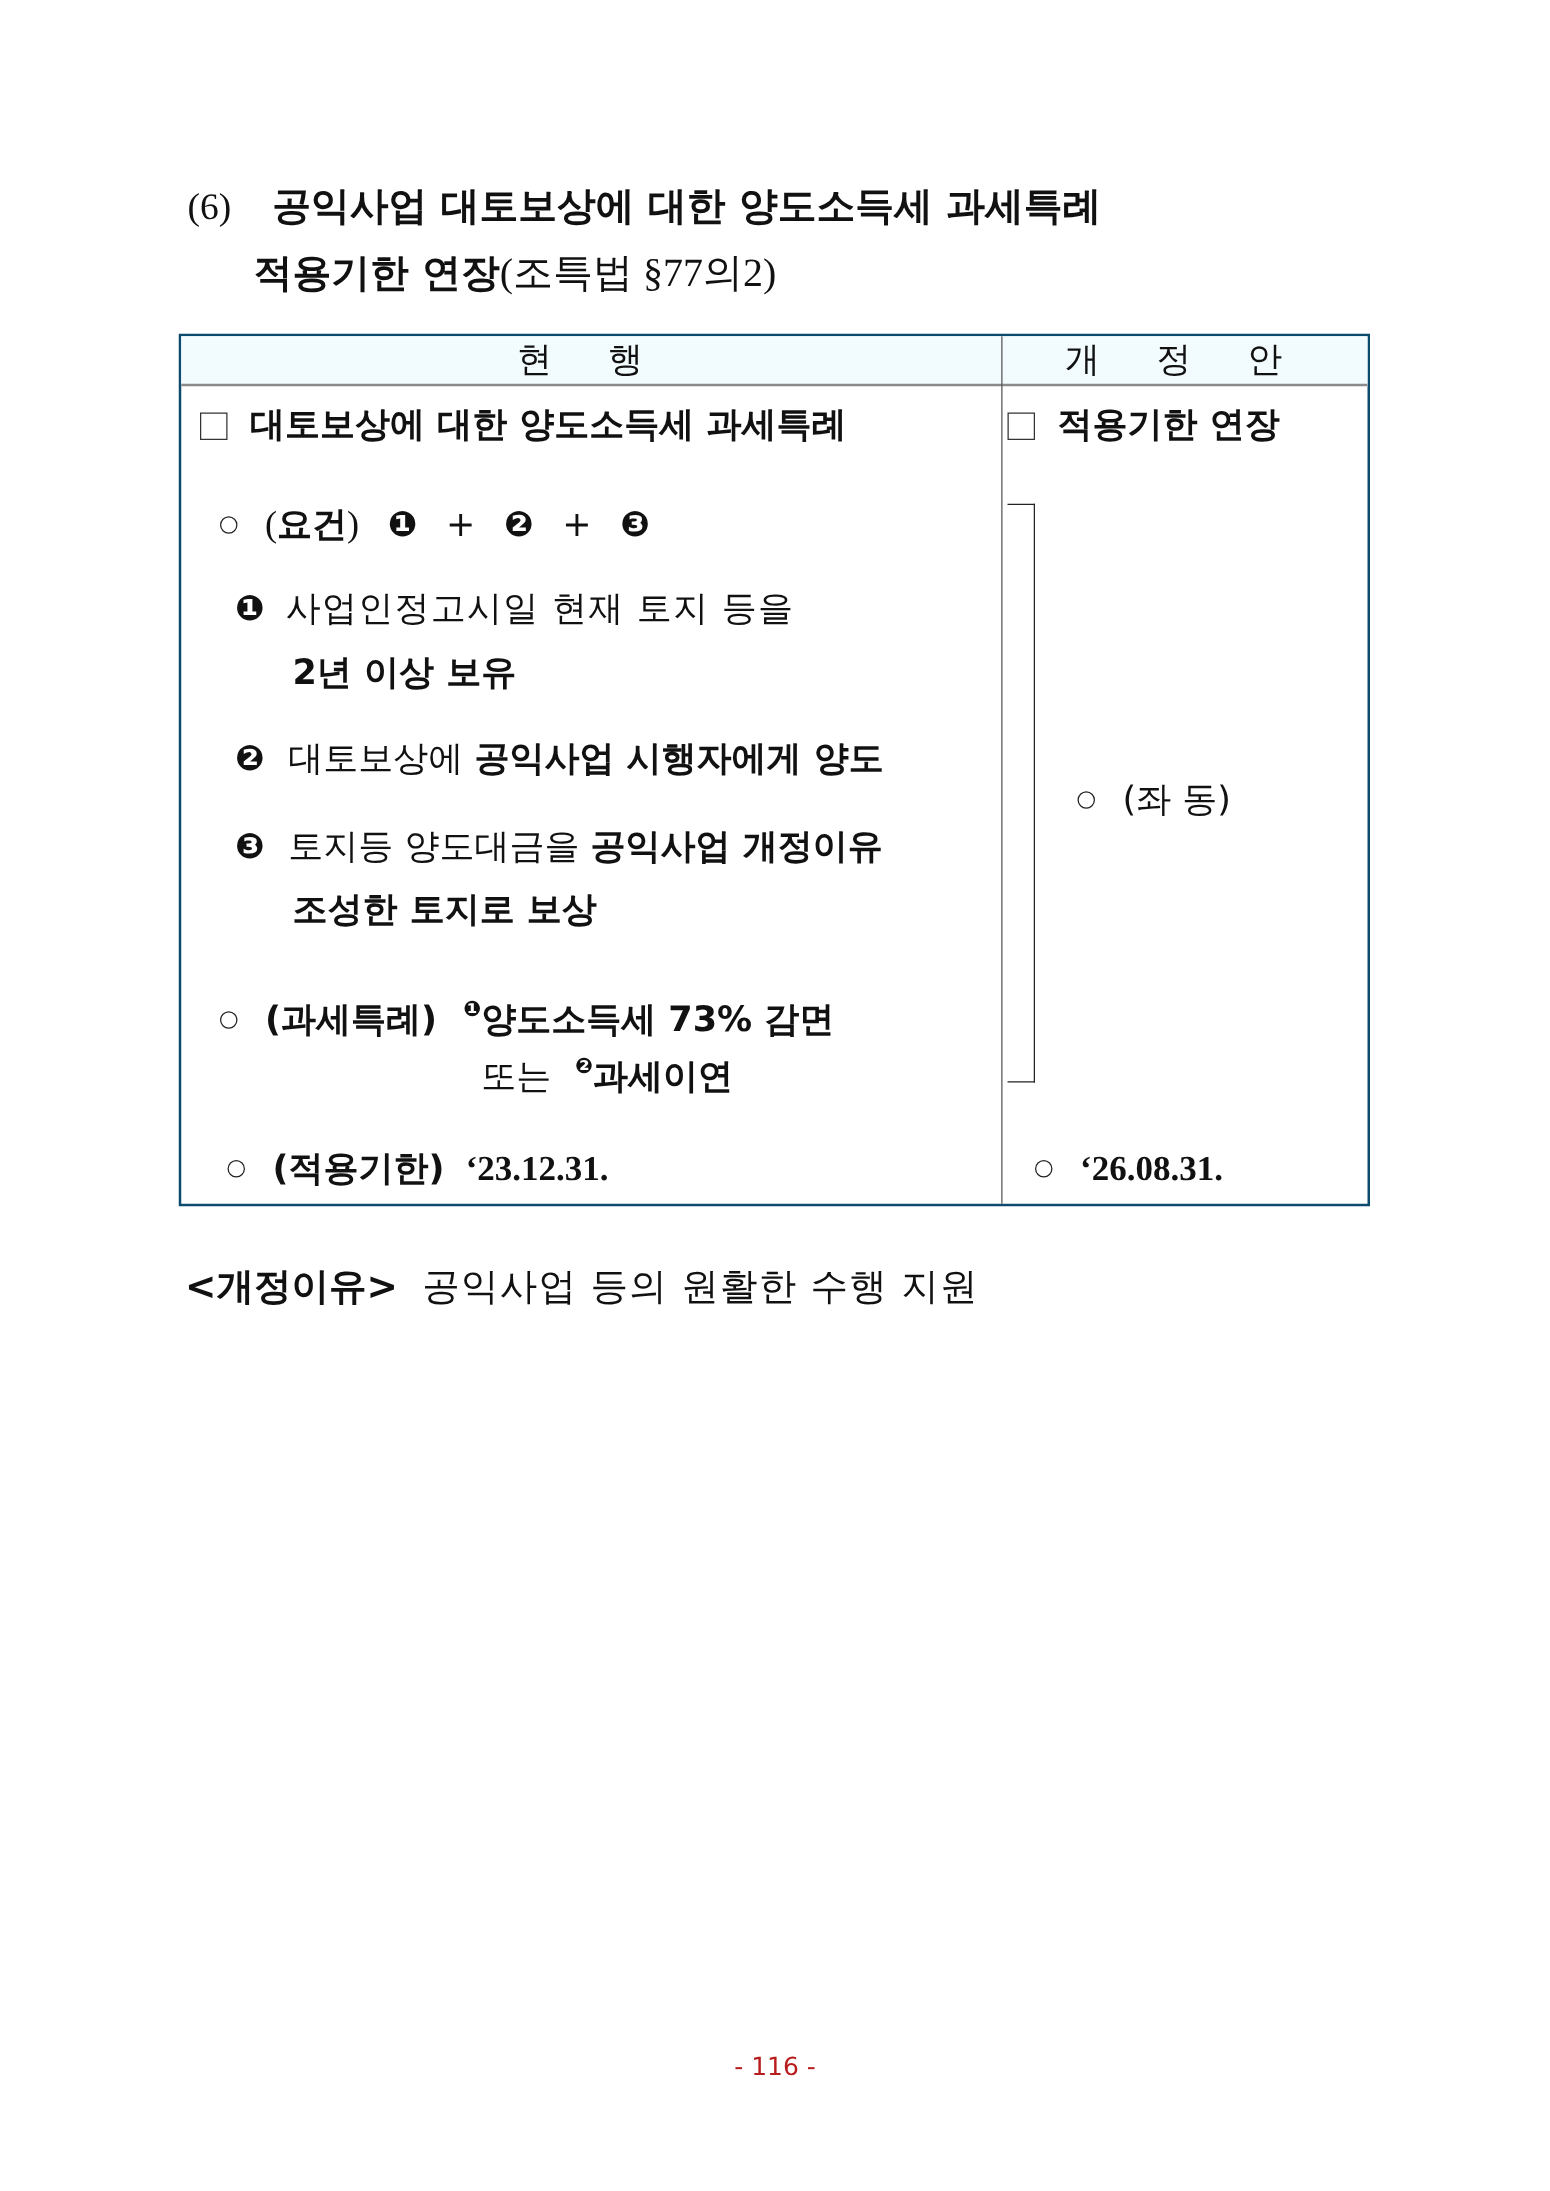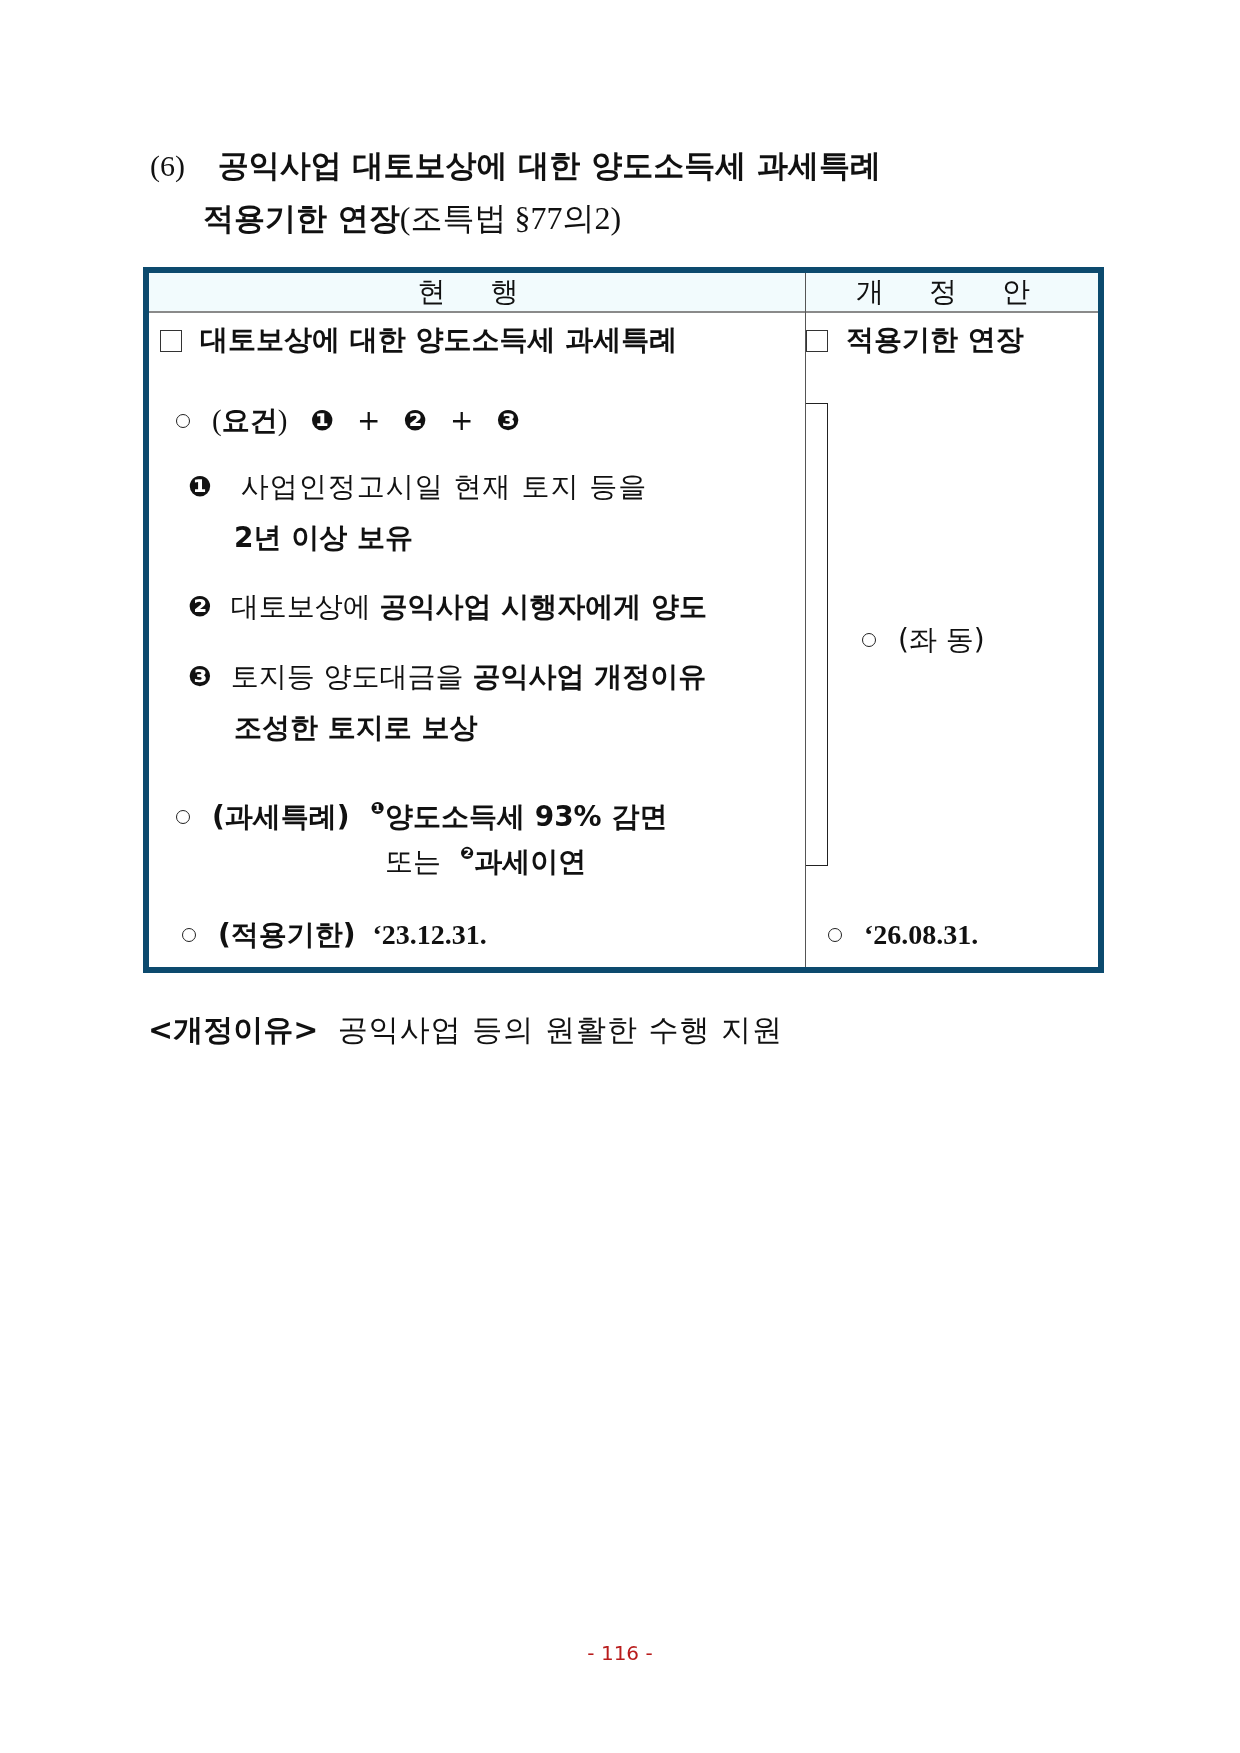--- a/index.html
+++ b/index.html
@@ -7,21 +7,21 @@
            font-family: "DejaVu Sans", sans-serif; color: #111; }
     .abs { position: absolute; white-space: nowrap; }
     .serif { font-family: "Liberation Serif", "DejaVu Serif", serif; }
     .b { font-weight: bold; }
 
     .heading { font-size: 31px; line-height: 40px; }
     .heading .num { font-family: "Liberation Serif", serif; font-size: 30px; font-weight: normal; }
     .heading .ref { font-family: "Liberation Serif", "DejaVu Serif", serif; font-size: 32px; font-weight: normal; }
 
     .table { position: absolute; left: 143px; top: 267px; width: 949px; height: 694px;
-             border: 6px solid #0c4a6e; box-sizing: content-box; }
+             border: 2px solid #0c4a6e; box-sizing: content-box; }
     .thead { position: absolute; left: 0; top: 0; width: 949px; height: 38px;
              background: #f2fbfd; border-bottom: 2px solid #8a8a8a; }
     .vdiv { position: absolute; left: 656px; top: 0; width: 1px; height: 694px; background: #555; }
     .th { position: absolute; top: 0; height: 38px; line-height: 38px; text-align: center;
           font-size: 28px; letter-spacing: 18px; }
     .cell-text { font-size: 28px; line-height: 36px; }
     .sq { display: inline-block; width: 22px; height: 22px; border: 1.5px solid #333;
           vertical-align: -3px; margin-right: 18px; box-sizing: border-box; }
     .circ { display: inline-block; width: 14px; height: 14px; border: 1.5px solid #222;
             border-radius: 50%; vertical-align: 2px; margin-right: 22px; box-sizing: border-box; }
@@ -60,38 +60,38 @@
   <span class="circ"></span><span class="serif" style="font-size:29px;">(</span><span class="b">요건</span><span class="serif" style="font-size:29px;">)</span>
   <span style="margin-left:14px;" class="nb">❶</span>
   <span style="margin:0 14px;">+</span>
   <span class="nb">❷</span>
   <span style="margin:0 14px;">+</span>
   <span class="nb">❸</span>
 </div>
 
 <div class="abs cell-text" style="left:188px; top:469px;">
   <span class="nb">❶</span>
-  <span style="margin-left:20px; letter-spacing:1px;">사업인정고시일 현재 토지 등을</span>
+  <span style="margin-left:8px; letter-spacing:1px;">사업인정고시일 현재 토지 등을</span>
 </div>
 <div class="abs cell-text b" style="left:234px; top:520px;">2년 이상 보유</div>
 
 <div class="abs cell-text" style="left:188px; top:589px;">
   <span class="nb">❷</span>
   <span style="margin-left:10px;">대토보상에 </span><span class="b">공익사업 시행자에게 양도</span>
 </div>
 
 <div class="abs cell-text" style="left:188px; top:659px;">
   <span class="nb">❸</span>
   <span style="margin-left:10px;">토지등 양도대금을 </span><span class="b">공익사업 개정이유</span>
 </div>
 <div class="abs cell-text b" style="left:234px; top:710px;">조성한 토지로 보상</div>
 
 <div class="abs cell-text" style="left:176px; top:790px;">
   <span class="circ"></span><span class="b">(과세특례)</span>
-  <span style="margin-left:12px;" class="sup">❶</span><span class="b">양도소득세 93% 감면</span>
+  <span style="margin-left:12px;" class="sup">❶</span><span class="b">양도소득세 73% 감면</span>
 </div>
 <div class="abs cell-text" style="left:385px; top:835px;">
   <span>또는</span>
   <span style="margin-left:10px;" class="sup">❷</span><span class="b">과세이연</span>
 </div>
 
 <div class="abs cell-text" style="left:182px; top:917px;">
   <span class="circ"></span><span class="b">(적용기한)</span>
   <span style="margin-left:8px;" class="serif b">‘23.12.31.</span>
 </div>

